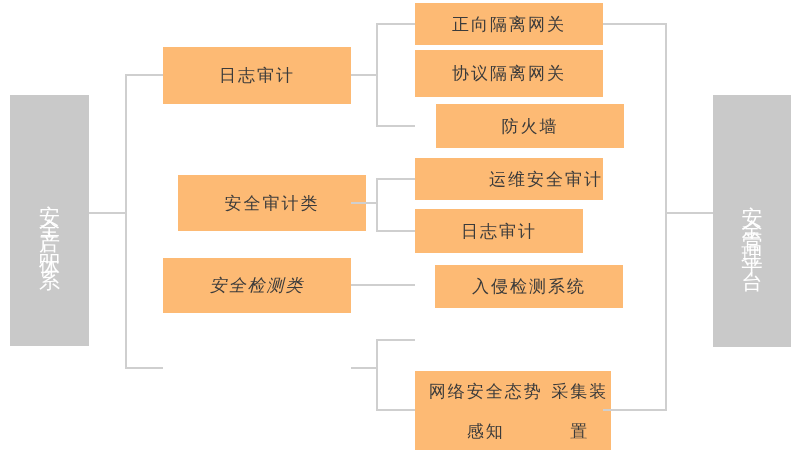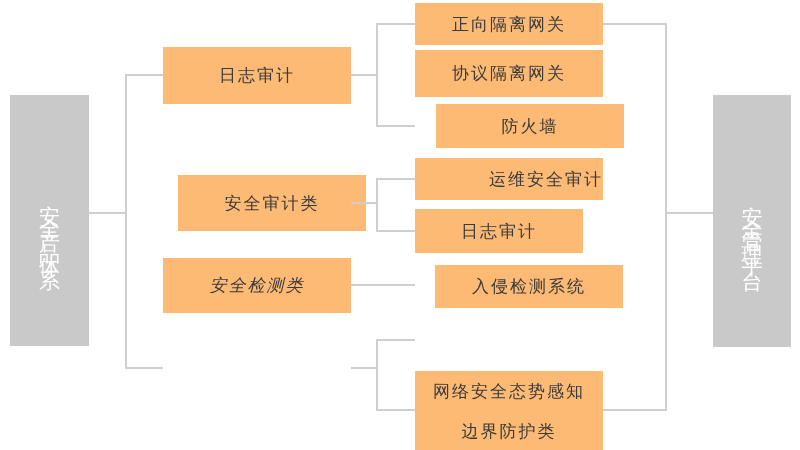--- a/index.html
+++ b/index.html
@@ -12,21 +12,21 @@
     display:flex;align-items:center;justify-content:center;
     writing-mode:vertical-rl;text-orientation:upright;
     font-size:21px;letter-spacing:13px;
   }
   .root-node .vtxt{display:block;padding-top:13px;}
   .node{
     position:absolute;background:#fdba74;color:#3b3b3b;
     display:flex;align-items:center;justify-content:center;
     font-size:17px;letter-spacing:2px;text-align:center;
   }
-  .node.two-line{flex-direction:column;line-height:40px;}
+  .node.two-line{flex-direction:row;line-height:40px;padding-left:8px;}
   .ln{position:absolute;background:#cfcfcf;}
   
   .left-root{left:10px;top:95px;width:79px;height:251px;}
   .right-root{left:713px;top:95px;width:78px;height:252px;}
   
   .c0{left:163px;top:47px;width:188px;height:57px;}
   .c1{left:178px;top:175px;width:188px;height:56px;font-family:Liberation Serif, serif;}
   .c2{left:163px;top:258px;width:188px;height:55px;font-style:italic;}
   .c3{left:163px;top:339px;width:188px;height:58px;}
   
@@ -101,21 +101,21 @@
     <span>运维安全审计</span>
   </div>
   <div class="node p4">
     <span>日志审计</span>
   </div>
   <div class="node p5">
     <span>入侵检测系统</span>
   </div>
   <div class="node p7 two-line">
     <span>网络安全态势感知</span>
-    <span>边界防护类</span>
+    <span>采集装置</span>
   </div>
 
   <div class="ln l-feed-root"></div>
   <div class="ln l-trunk"></div>
   <div class="ln l-elbow-top"></div>
   <div class="ln l-elbow-bot"></div>
 
   <div class="ln b0-feed"></div>
   <div class="ln b0-v"></div>
   <div class="ln b0-s1"></div>

